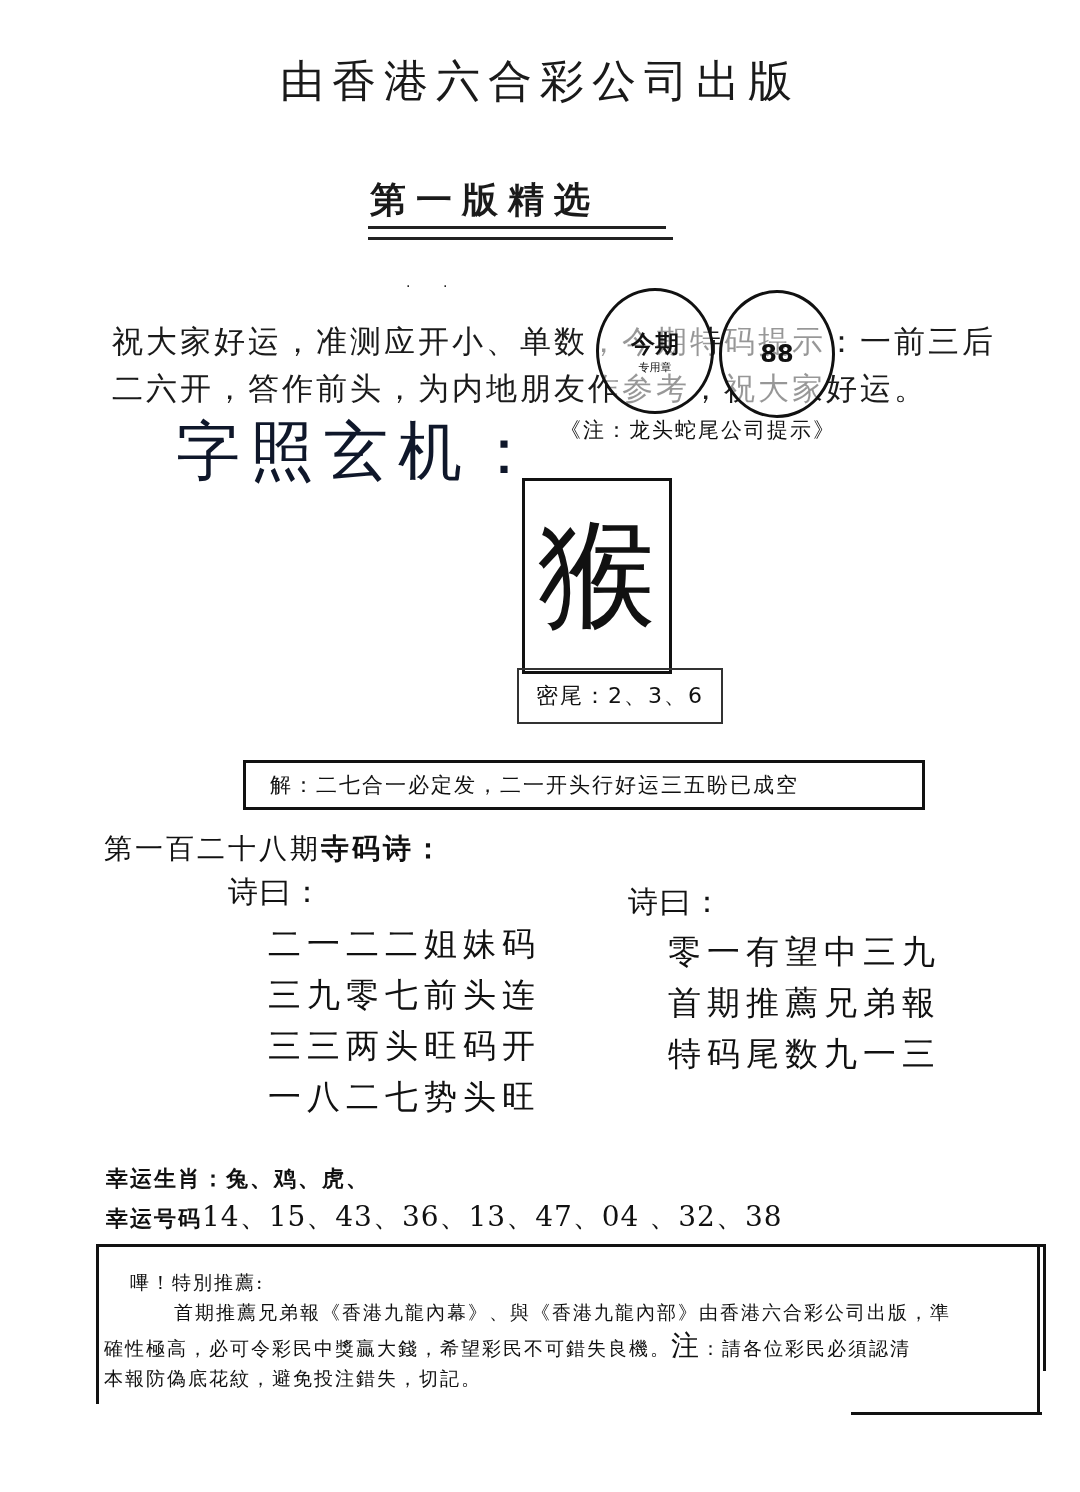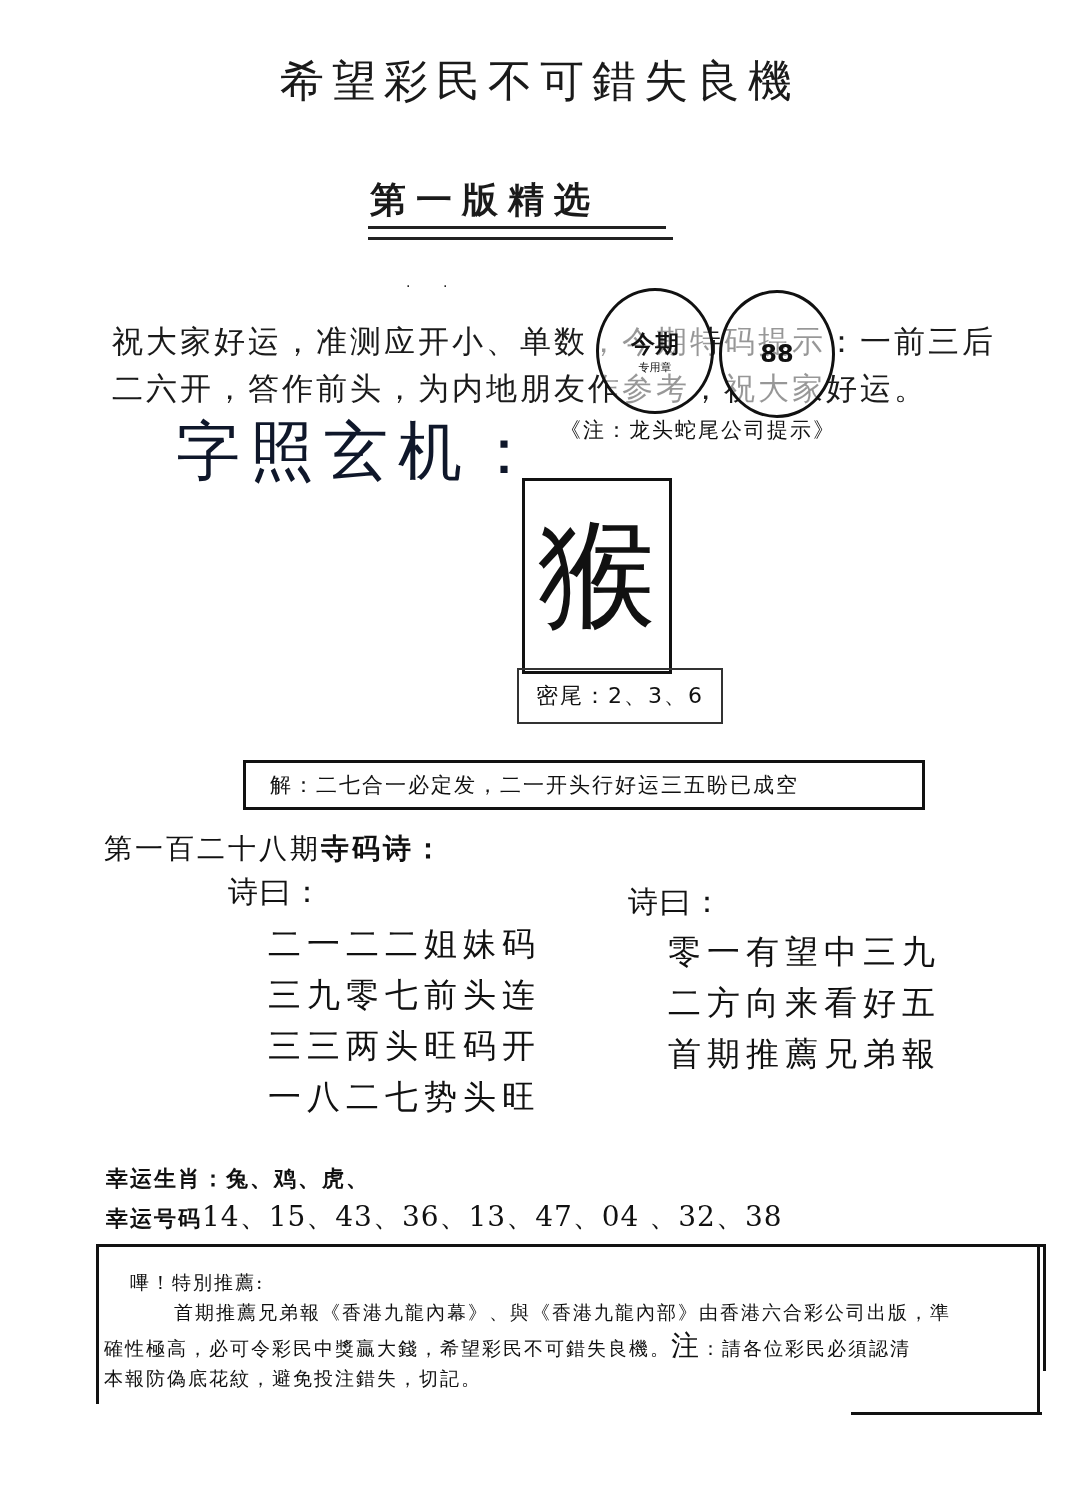--- a/index.html
+++ b/index.html
@@ -93,21 +93,21 @@
     }
     .rec-head { left: 130px; top: 1266px; }
     .rec-l1 { left: 174px; top: 1296px; }
     .rec-l2 { left: 104px; top: 1330px; }
     .rec-l3 { left: 104px; top: 1362px; }
     .rec-l2 .zhu { font-size: 28px; }
   </style>
 </head>
 <body>
 
-<div class="abs title">希望彩民不可錯失良機</div>
+<div class="abs title">由香港六合彩公司出版</div>
 <div class="abs subtitle">第一版精选</div>
 <div class="abs sub-rule1"></div>
 <div class="abs sub-rule2"></div>
 <div class="abs dots">. .</div>
 
 <div class="abs intro">
   <div>祝大家好运，准测应开小、单数，今期特码提示：一前三后</div>
   <div>二六开，答作前头，为内地朋友作参考，祝大家好运。</div>
 </div>
 
@@ -144,22 +144,22 @@
 <div class="abs poem poem-l">
   <div>二一二二姐妹码</div>
   <div>三九零七前头连</div>
   <div>三三两头旺码开</div>
   <div>一八二七势头旺</div>
 </div>
 
 <div class="abs shiyue shiyue-r">诗曰：</div>
 <div class="abs poem poem-r">
   <div>零一有望中三九</div>
-  <div>二方向来看好五</div>
   <div>首期推薦兄弟報</div>
+  <div>特码尾数九一三</div>
 </div>
 
 <div class="abs lucky lucky-zodiac">
   <span>幸运生肖：</span><span>兔、鸡、虎、</span>
 </div>
 <div class="abs lucky lucky-numbers">
   <span>幸运号码</span><span class="nums">14、15、43、36、13、47、04 、32、38</span>
 </div>
 
 <div class="abs rec-box"></div>

